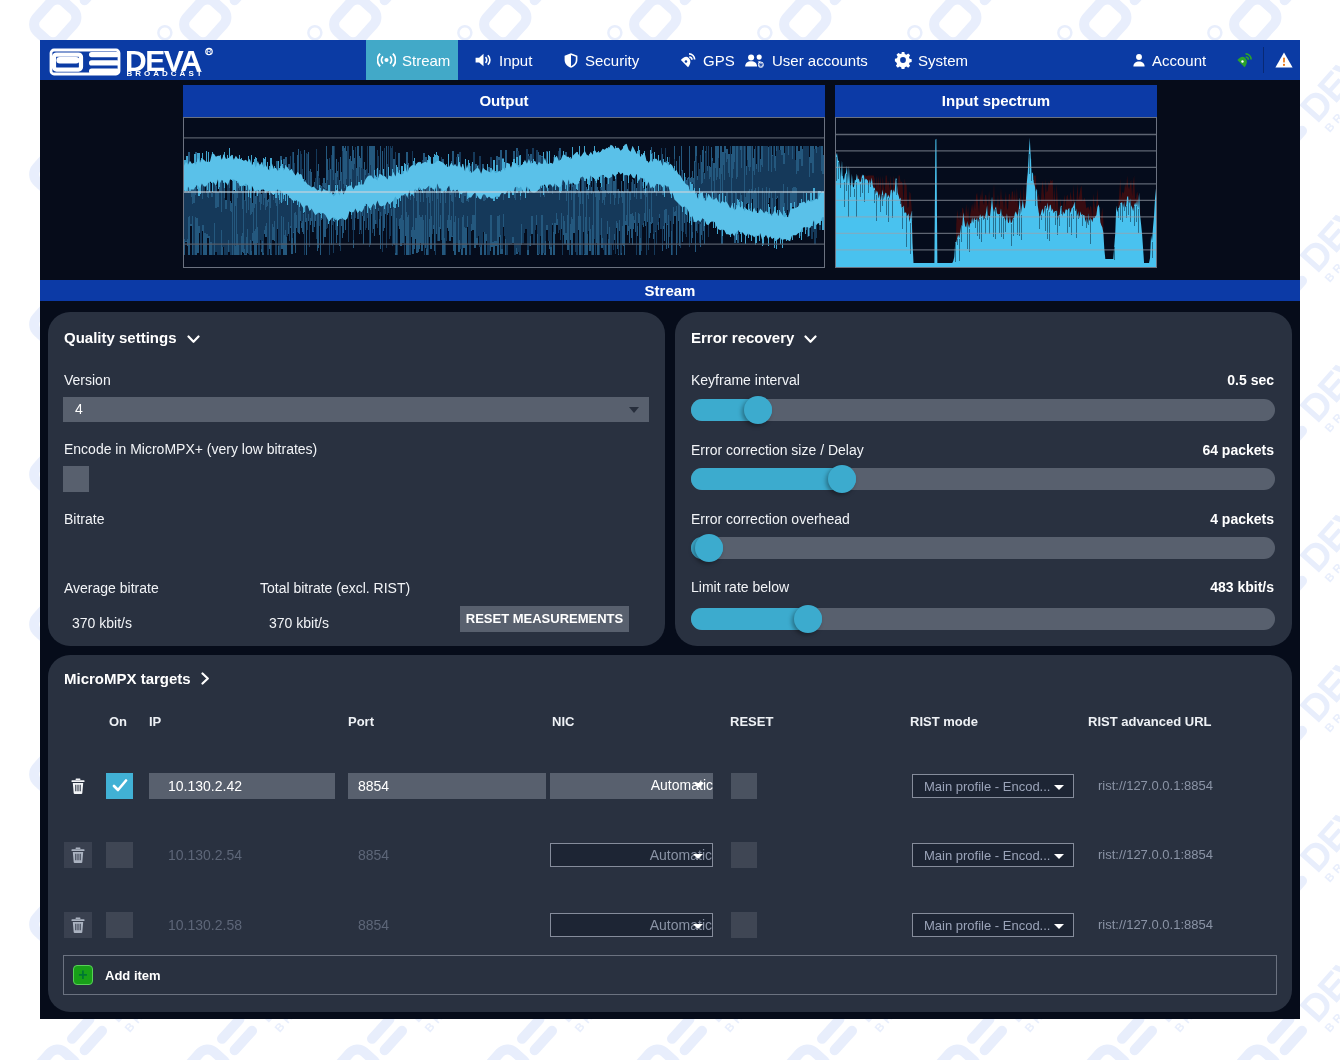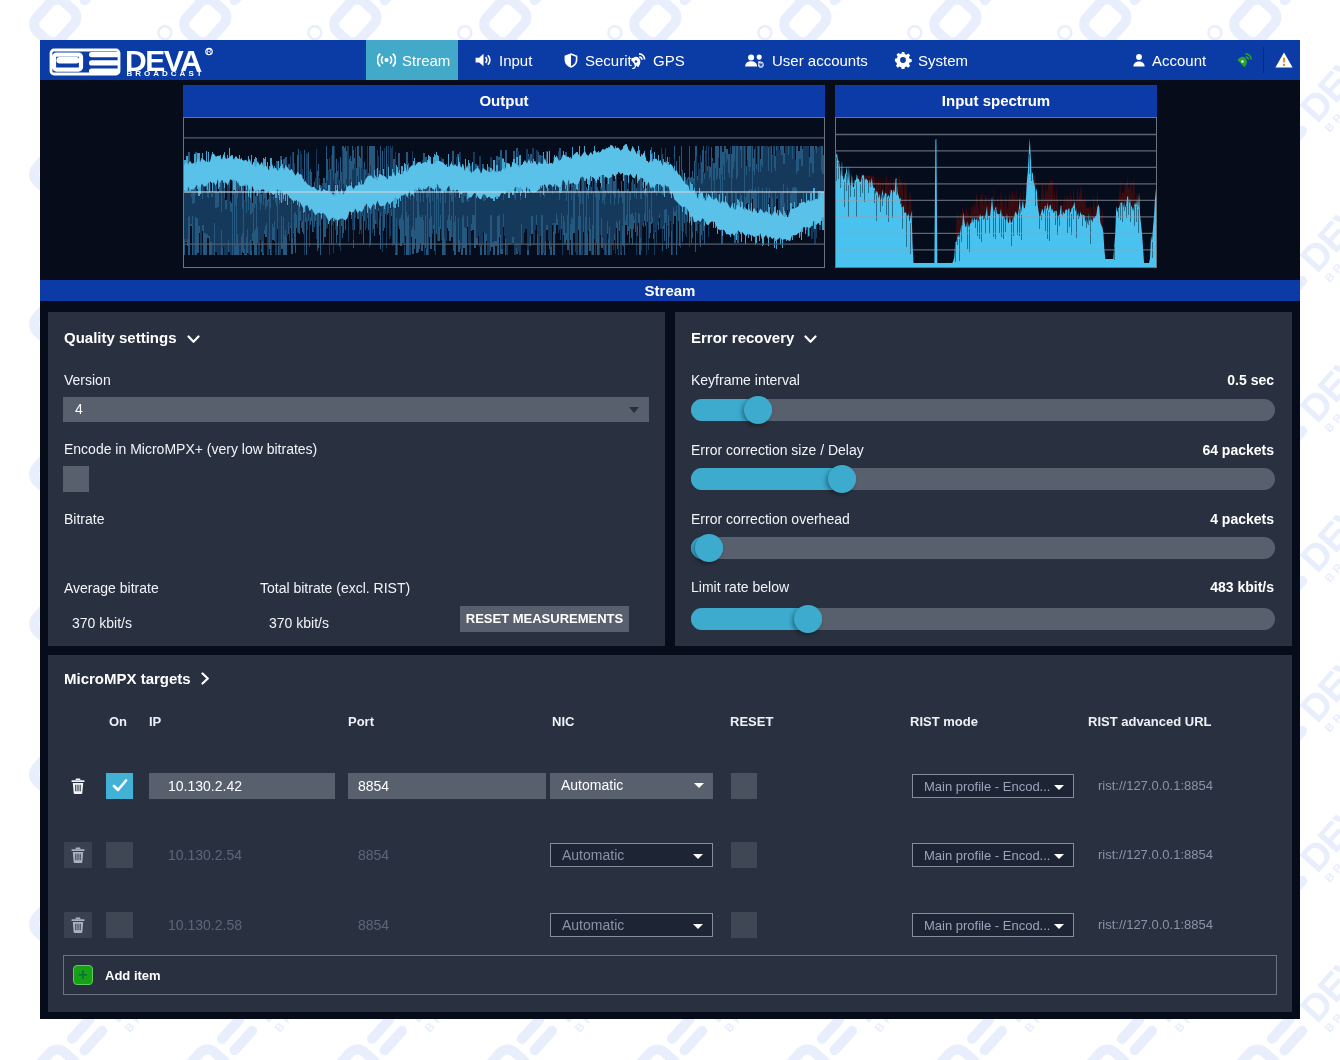--- a/index.html
+++ b/index.html
@@ -24,21 +24,21 @@
   font-size:15px; text-align:center; line-height:31px; }
 .chart .cplot { border:1px solid #6b7280; background:#050c1c; }
 #chart-out { left:143px; width:642px; }
 #chart-spec { left:795px; width:322px; }
 
 #streambar { position:absolute; left:0; top:240px; width:1260px; height:21px;
   background:#0c3aa6; color:#fff; font-weight:bold; font-size:15px;
   text-align:center; line-height:21px; }
 
 
-.panel { position:absolute; background:#293140; }
+.panel { position:absolute; background:#293140;border-radius:22px; }
 #p-quality { left:8px;   top:272px; width:617px; height:334px; }
 #p-error   { left:635px; top:272px; width:617px; height:334px; }
 #p-targets { left:8px;   top:615px; width:1244px; height:357px; }
 .ptitle { position:absolute; left:16px; color:#fff; font-weight:bold; font-size:15px; }
 .ptitle svg { margin-left:10px; vertical-align:-1px; }
 .lbl { position:absolute; color:#f2f4f7; font-size:14px; }
 .val { position:absolute; color:#fff; font-size:14px; font-weight:bold; right:18px; text-align:right; }
 
 .dd { position:absolute; background:#58606e; color:#fff; font-size:14px;
   line-height:25px; padding-left:12px; }
@@ -61,21 +61,21 @@
 .trow { position:absolute; left:0; width:1244px; height:26px; }
 .tdel { position:absolute; left:16px; top:0; width:28px; height:26px; display:flex;
   align-items:center; justify-content:center; }
 .tcb { position:absolute; left:58px; top:0; width:27px; height:26px; }
 .tcb.on { background:#41b1d5; color:#fff; text-align:center; }
 .tin { position:absolute; top:0; height:26px; background:#58606e; color:#fff;
   font-size:14px; line-height:26px; padding-left:10px; }
 .tin.ip { left:101px; width:186px;padding-left:19px; }
 .tin.port { left:300px; width:198px; }
 .tdd { position:absolute; top:0; height:26px; font-size:14px; line-height:25px; padding-left:11px; }
-.tdd.nic { left:502px; width:163px; }
+.tdd.nic { left:502px; width:163px;text-align:right; }
 .tdd.rm { left:864px; top:1px; width:162px; height:24px; line-height:23px;
   background:#1d2534; border:1px solid #858c9b; color:#9aa3b8; font-size:13px; }
 .tdd .arr { position:absolute; right:9px; top:10px; width:0; height:0;
   border-left:5px solid transparent; border-right:5px solid transparent;
   border-top:5.5px solid #fff; }
 .trist { position:absolute; left:683px; top:0; width:26px; height:26px; }
 .turl { position:absolute; left:1050px; color:#8a93a5; font-size:13px; line-height:26px;text-align:right; }
 .off .tin { background:transparent; color:#5d6678; }
 .off .tdd.nic { background:#1d2534; border:1px solid #858c9b; color:#8a93a5; line-height:23px; height:24px; top:1px; }
 
@@ -227,21 +227,21 @@
 </svg>Stream</div>
     <div class="navitem" style="left:434px"><svg width="19" height="16" viewBox="0 0 24 20" fill="#fff">
 <path d="M2 7h4.5L12 2.2v15.6L6.5 13H2z"></path>
 <path d="M14.5 6.5a4.6 4.6 0 0 1 0 7" fill="none" stroke="#fff" stroke-width="2.1"></path>
 <path d="M17.5 4a8.3 8.3 0 0 1 0 12" fill="none" stroke="#fff" stroke-width="2.1"></path>
 </svg>Input</div>
     <div class="navitem" style="left:523px"><svg width="16" height="17" viewBox="0 0 20 20" fill="#fff">
 <path d="M10 1l8 3v5c0 5-3.4 8.6-8 10-4.6-1.4-8-5-8-10V4z"></path>
 <path d="M10 3.2l6 2.2v3.8c0 3.8-2.5 6.7-6 7.9z" fill="#0b3ba4"></path>
 </svg>Security</div>
-    <div class="navitem" style="left:588px"><svg width="19" height="17" viewBox="0 0 20 20" fill="#fff">
+    <div class="navitem" style="left:638px"><svg width="19" height="17" viewBox="0 0 20 20" fill="#fff">
 <path d="M2.2 9.4 L10.6 17.8 C13.6 15 14.6 10.2 11.5 7.1 C8.4 4 5 6.6 2.2 9.4z"></path>
 <path d="M11.8 2.2a6.6 6.6 0 0 1 6.6 6.6" fill="none" stroke="#fff" stroke-width="2"></path>
 <path d="M12 5.9a3.2 3.2 0 0 1 3.2 3.2" fill="none" stroke="#fff" stroke-width="2"></path>
 <circle cx="8.2" cy="11.2" r="1.5" fill="#0b3ba4"></circle>
 </svg>GPS</div>
     <div class="navitem" style="left:703px"><svg width="23" height="17" viewBox="0 0 26 20" fill="#fff">
 <circle cx="9" cy="6.4" r="3.6"></circle>
 <path d="M2 17c0-3.7 3.1-6 7-6s7 2.3 7 6z"></path>
 <circle cx="18.5" cy="6" r="3"></circle>
 <path d="M17.5 10.6c3.2.2 6 2.3 6 5.4h-5"></path>

